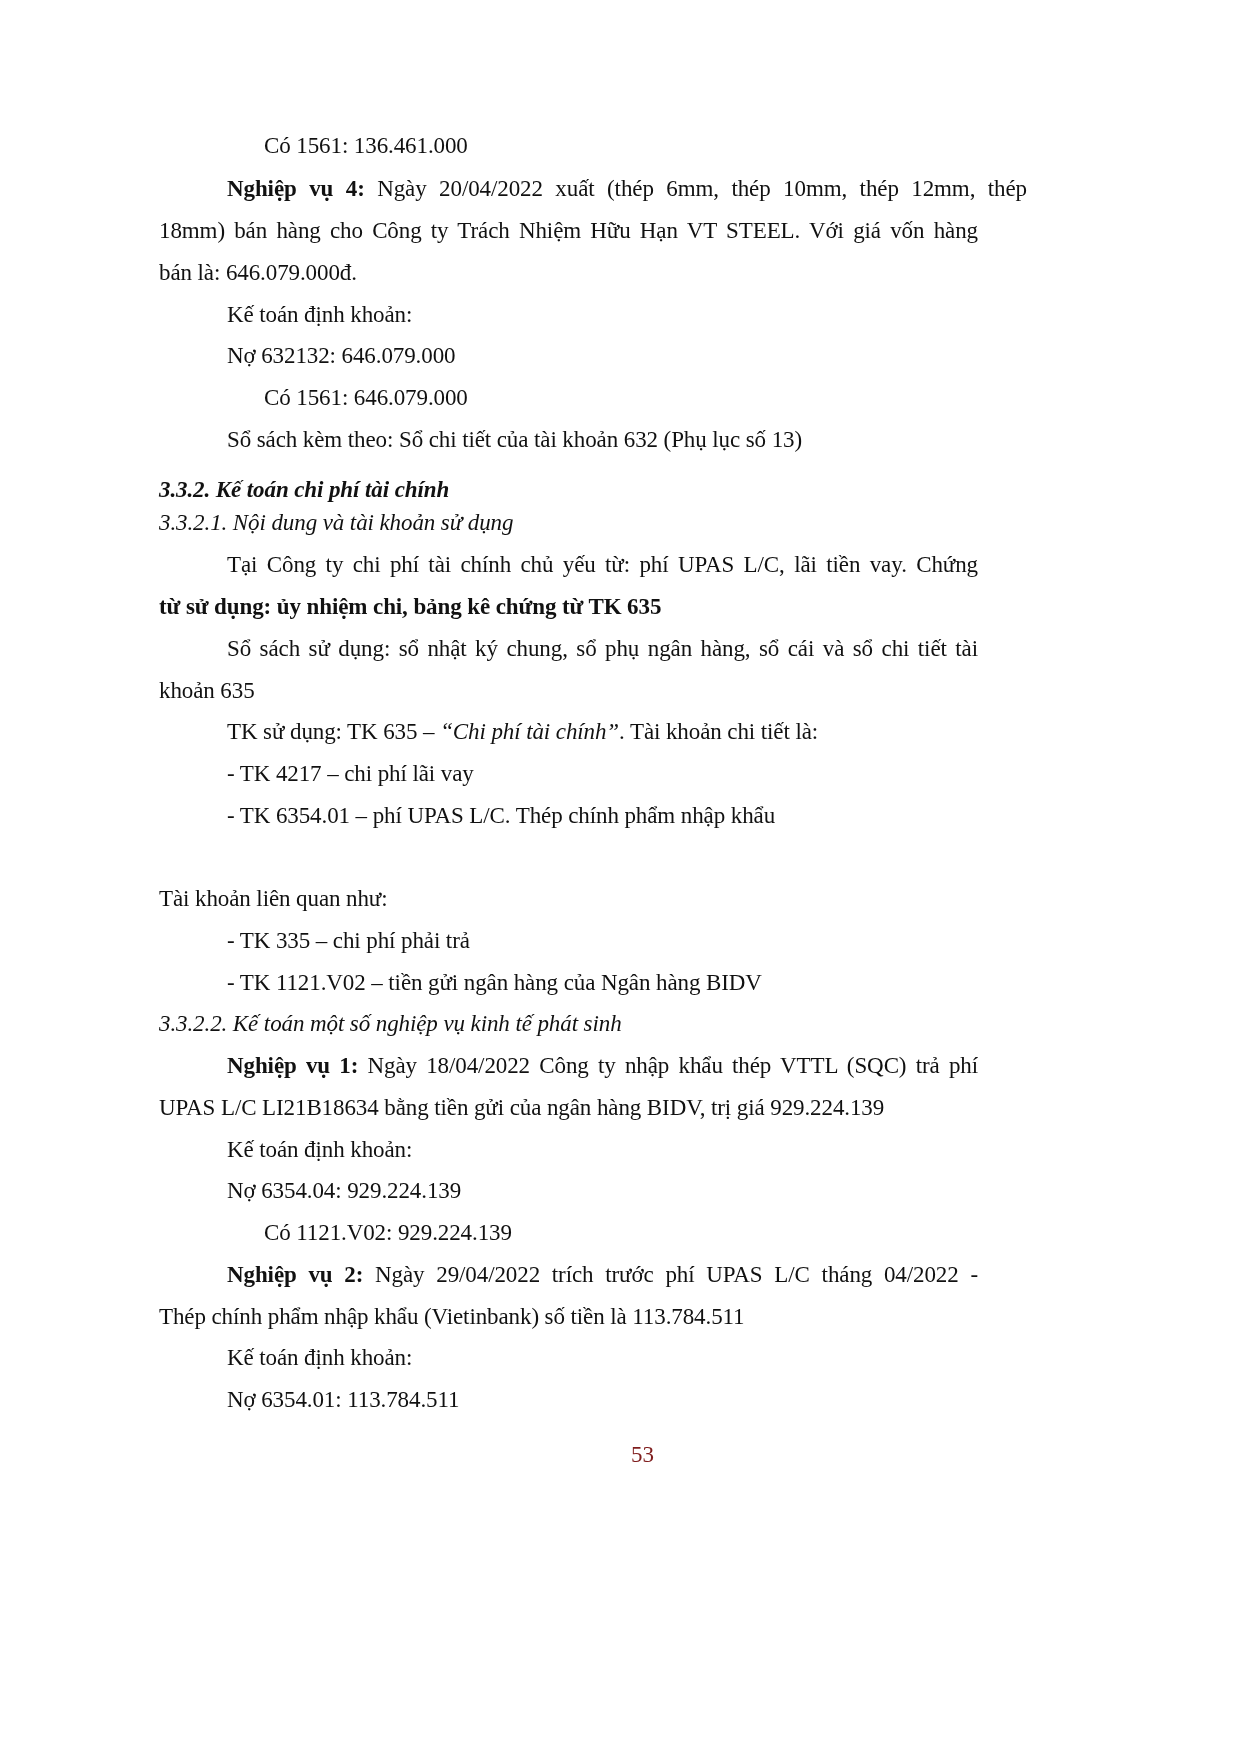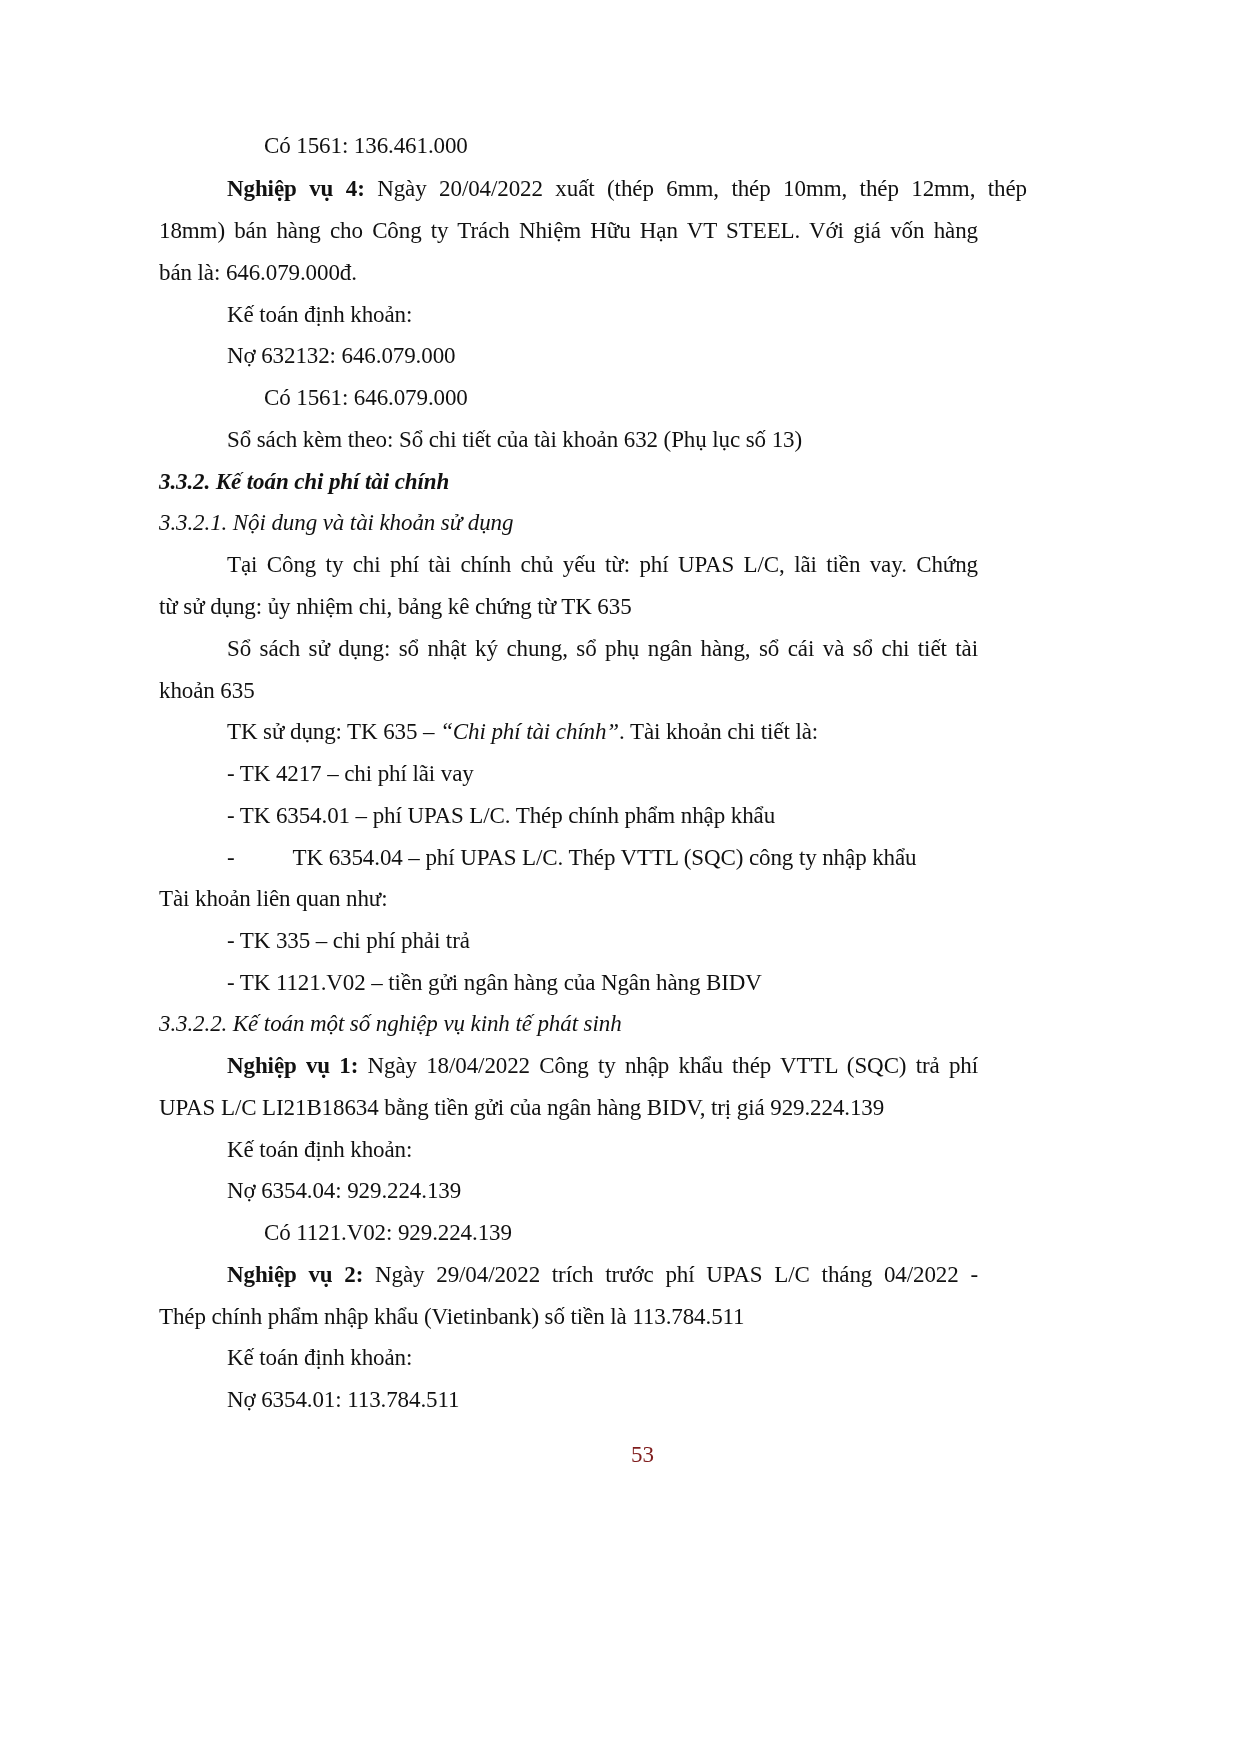--- a/index.html
+++ b/index.html
@@ -10,21 +10,21 @@
     font-family: "Liberation Serif", "DejaVu Serif", serif;
     font-size: 23px;
     color: #111111;
     white-space: nowrap;
     line-height: 30px;
     letter-spacing: -0.1px;
   }
   .justify { width: 922px; text-align: justify; text-align-last: justify; white-space: normal; }
   .b { font-weight: bold; }
   .i { font-style: italic; }
-  .bi { font-weight: bold; font-style: italic; }
+  .bi { font-weight: bold; font-style: italic; margin-top: 8px; }
   .dash-gap { display: inline-block; width: 58px; }
   .pagenum { position: absolute; font-family: "Liberation Serif", "DejaVu Serif", serif; font-size: 23px; color: #7f1d1d; width: 1241px; text-align: center; }
 </style>
 </head>
 <body>
 
 <div class="page">
 
   <div class="line" style="left:264px; top:131px;">Có 1561: 136.461.000</div>
 
@@ -41,33 +41,32 @@
   <div class="line" style="left:264px; top:383px;text-align:center;">Có 1561: 646.079.000</div>
 
   <div class="line" style="left:227px; top:425px;">Sổ sách kèm theo: Sổ chi tiết của tài khoản 632 (Phụ lục số 13)</div>
 
   <div class="line bi" style="left:159px; top:467px;">3.3.2.  Kế toán chi phí tài chính</div>
 
   <div class="line i" style="left:159px; top:508px;">3.3.2.1. Nội dung và tài khoản sử dụng</div>
 
   <div class="line justify" style="left:227px; top:550px; width:751px;">Tại Công ty chi phí tài chính chủ yếu từ: phí UPAS L/C, lãi tiền vay. Chứng</div>
 
-  <div class="line" style="left:159px; top:592px;">từ sử dụng: ủy nhiệm chi, bảng kê chứng từ TK 635</div>
+  <div class="line" style="left:159px; top:592px;font-weight:bold;">từ sử dụng: ủy nhiệm chi, bảng kê chứng từ TK 635</div>
 
   <div class="line justify" style="left:227px; top:634px; width:751px;">Sổ sách sử dụng: sổ nhật ký chung, sổ phụ ngân hàng, sổ cái và sổ chi tiết tài</div>
 
   <div class="line" style="left:159px; top:676px;">khoản 635</div>
 
   <div class="line" style="left:227px; top:717px;"><span>TK sử dụng: TK 635 – </span><span class="i">“Chi phí tài chính”</span><span>. Tài khoản chi tiết là:</span></div>
 
   <div class="line" style="left:227px; top:759px;">- TK 4217 – chi phí lãi vay</div>
 
   <div class="line" style="left:227px; top:801px;">- TK 6354.01 – phí UPAS L/C. Thép chính phẩm nhập khẩu</div>
 
-  <div class="line" style="left:227px; top:843px;"><span>-</span><span class="dash-gap"></span><span>TK 6354.04 – phí UPAS L/C. Thép VTTL (SQC) công ty nhập khẩu</span></div>
 
   <div class="line" style="left:159px; top:884px;text-align:center;">Tài khoản liên quan như:</div>
 
   <div class="line" style="left:227px; top:926px;">- TK 335 – chi phí phải trả</div>
 
   <div class="line" style="left:227px; top:968px;text-align:center;">- TK 1121.V02 – tiền gửi ngân hàng của Ngân hàng BIDV</div>
 
   <div class="line i" style="left:159px; top:1009px;">3.3.2.2. Kế toán một số nghiệp vụ kinh tế phát sinh</div>
 
   <div class="line justify" style="left:227px; top:1051px; width:751px;"><span class="b">Nghiệp vụ 1:</span><span> Ngày 18/04/2022 Công ty nhập khẩu thép VTTL (SQC) trả phí</span></div>

